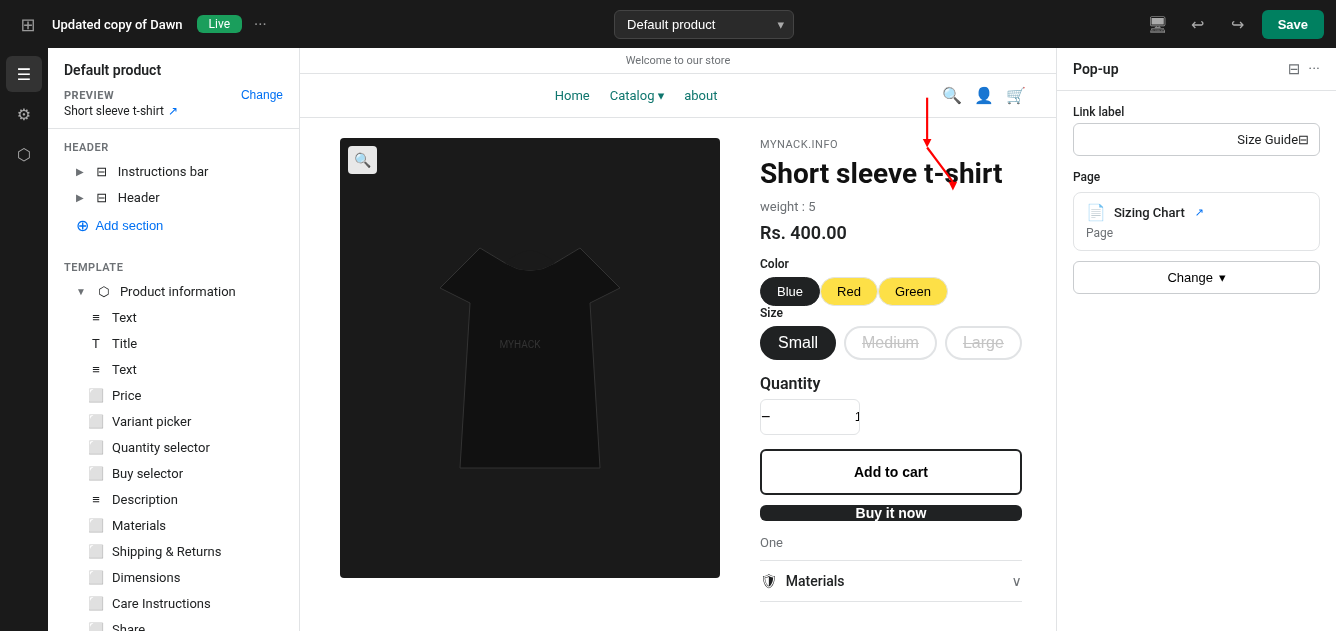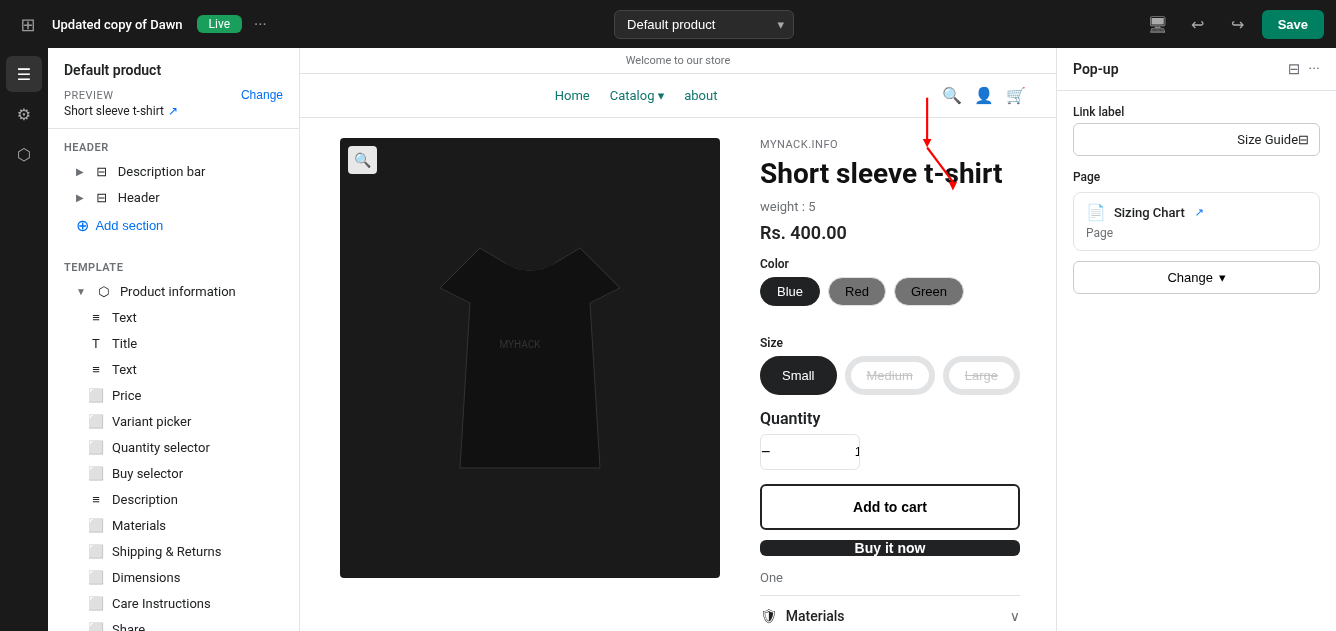--- a/index.html
+++ b/index.html
@@ -32,21 +32,21 @@
     
     .icon-bar { width: 48px; background: #1a1a1a; display: flex; flex-direction: column; align-items: center; padding-top: 8px; gap: 4px; }
     .icon-bar-item { width: 36px; height: 36px; display: flex; align-items: center; justify-content: center; border-radius: 6px; color: #aaa; font-size: 16px; cursor: pointer; }
     .icon-bar-item:hover, .icon-bar-item.active { background: #333; color: #fff; }
 
     
     .sidebar { width: 252px; background: #fff; border-right: 1px solid #e1e3e5; overflow-y: auto; display: flex; flex-direction: column; }
     .sidebar-header { padding: 14px 16px 10px; border-bottom: 1px solid #e1e3e5; }
     .sidebar-title { font-size: 14px; font-weight: 600; color: #202223; }
     .sidebar-preview { display: flex; align-items: center; justify-content: space-between; margin-top: 10px; }
-    .sidebar-preview-label { font-size: 11px; font-weight: 400; color: #6d7175; text-transform: uppercase; letter-spacing: 0.5px; }
+    .sidebar-preview-label { font-size: 11px; font-weight: 700; color: #6d7175; text-transform: uppercase; letter-spacing: 0.5px; }
     .sidebar-preview-change { color: #0070f3; font-size: 12px; cursor: pointer; background: none; border: none; }
     .sidebar-preview-product { font-size: 12px; color: #202223; display: flex; align-items: center; gap: 4px; margin-top: 2px; }
     .sidebar-preview-product a { color: #0070f3; text-decoration: none; font-size: 12px; }
 
     .sidebar-section { padding: 8px 0; }
     .sidebar-section-label { font-size: 11px; font-weight: 600; color: #6d7175; text-transform: uppercase; letter-spacing: 0.5px; padding: 4px 16px; }
 
     .sidebar-item { display: flex; align-items: center; gap: 8px; padding: 5px 16px; cursor: pointer; font-size: 13px; color: #202223; }
     .sidebar-item.indent1 { padding-left: 28px; }
     .sidebar-item.indent2 { padding-left: 40px; }
@@ -74,25 +74,25 @@
     
     .zoom-btn { position: absolute; top: 8px; left: 8px; background: rgba(255,255,255,0.9); border: none; border-radius: 4px; padding: 6px; cursor: pointer; font-size: 14px; }
 
     .product-info { flex: 1; }
     .product-brand { font-size: 11px; color: #6d7175; letter-spacing: 0.5px; text-transform: uppercase; margin-bottom: 6px; }
     .product-name { font-size: 28px; font-weight: 700; color: #111; margin-bottom: 8px; line-height: 1.2; }
     .product-weight { font-size: 13px; color: #6d7175; margin-bottom: 8px; }
     .product-price { font-size: 18px; font-weight: 600; color: #202223; margin-bottom: 14px; }
 
     .option-label { font-size: 12px; font-weight: 600; color: #202223; margin-bottom: 6px; }
-    .color-options { display: flex; gap: 8px; margin-bottom: 30px; }
-    .color-btn { padding: 6px 16px; border-radius: 20px; border: 1px solid #e1e3e5; font-size: 13px; cursor: pointer; background: #737373; }
+    .color-options { display: flex; margin-bottom: 0; }
+    .color-btn { padding: 6px 16px; border-radius: 20px; border: 1px solid #e1e3e5; font-size: 13px; cursor: pointer; background: #fde047; }
     .color-btn.active { background: #202223; color: #fff; border-color: #202223; }
     .size-options { display: flex; gap: 8px; margin-bottom: 14px; }
-    .size-btn { padding: 6px 16px; border-radius: 20px; border: 6px solid #22c55e; font-size: 13px; cursor: pointer; background: #fff; }
+    .size-btn { padding: 6px 16px; border-radius: 20px; border: 2px solid #22c55e; font-size: 16px; cursor: pointer; background: #fff; }
     .size-btn.active { background: #202223; color: #fff; border-color: #202223; }
     .size-btn.disabled { color: #c4c4c4; border-color: #e1e3e5; text-decoration: line-through; cursor: default; }
 
     .qty-label { font-size: 16px; font-weight: 600; margin-bottom: 6px; }
     .qty-selector { display: flex; align-items: center; border: 1px solid #e1e3e5; border-radius: 6px; width: 100px; overflow: hidden; margin-bottom: 14px; }
     .qty-btn { background: none; border: none; width: 32px; height: 34px; font-size: 16px; cursor: pointer; display: flex; align-items: center; justify-content: center; }
     .qty-input { flex: 1; text-align: center; border: none; font-size: 13px; background: #fff; }
 
     .add-to-cart-btn { width: 100%; padding: 13px; border: 2px solid #202223; background: #fff; font-size: 14px; font-weight: 600; border-radius: 6px; cursor: pointer; margin-bottom: 10px; }
     .buy-now-btn { width: 100%; background: #202223; color: #fff; border: none; font-size: 14px; font-weight: 600; border-radius: 6px; cursor: pointer; margin-bottom: 14px; }
@@ -171,21 +171,21 @@
         <span>Short sleeve t-shirt</span>
         <a href="#">↗</a>
       </div>
     </div>
 
     <div class="sidebar-section">
       <div class="sidebar-section-label">HEADER</div>
       <div class="sidebar-item indent1">
         <span class="sidebar-item-caret">▶</span>
         <span class="sidebar-item-icon">⊟</span>
-        <span>Description bar</span>
+        <span>Instructions bar</span>
       </div>
       <div class="sidebar-item indent1">
         <span class="sidebar-item-caret">▶</span>
         <span class="sidebar-item-icon">⊟</span>
         <span>Header</span>
       </div>
       <button class="add-section-btn">
         <span class="plus">⊕</span>
         <span>Add section</span>
       </button>

